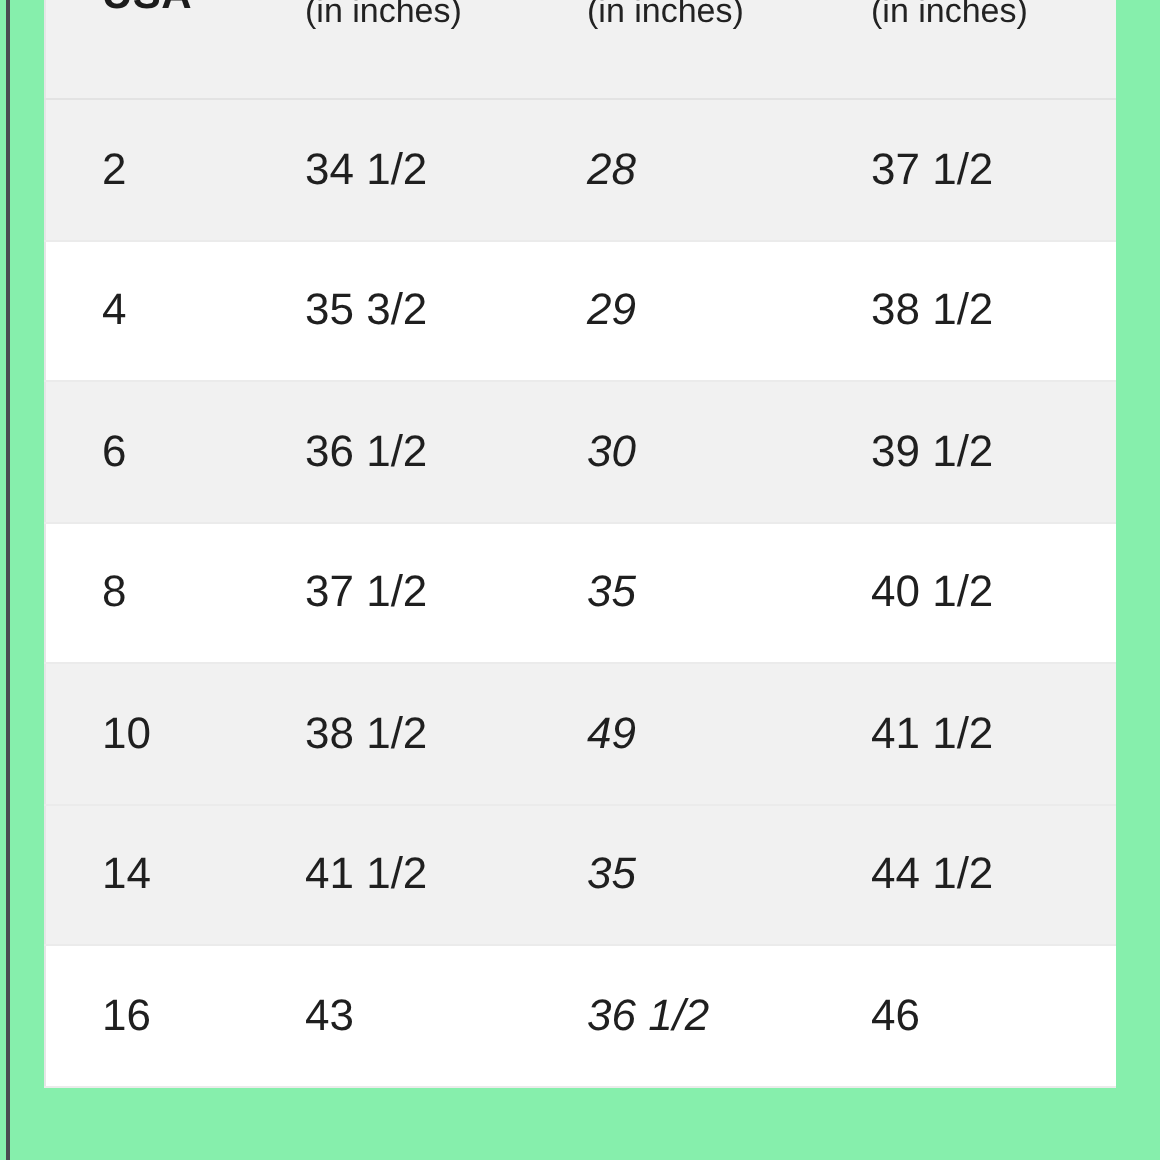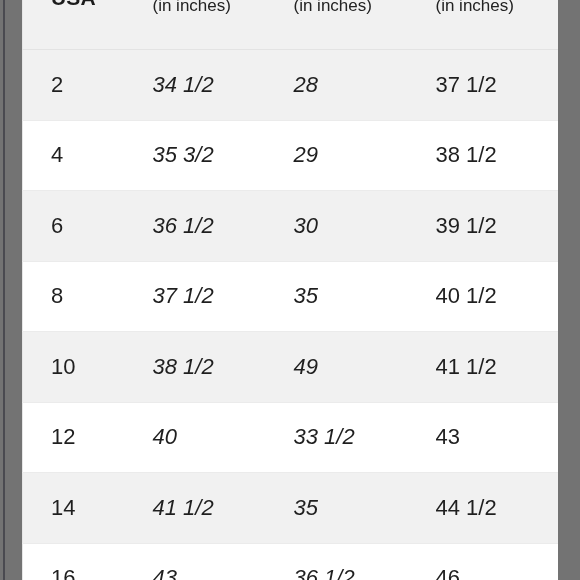--- a/index.html
+++ b/index.html
@@ -13,21 +13,21 @@
     background: #ffffff;
     font-family: "Liberation Sans", "DejaVu Sans", sans-serif;
     -webkit-font-smoothing: antialiased;
   }
 
   #viewport {
     position: relative;
     width: 580px;
     height: 580px;
     overflow: hidden;
-    background: #737373;
+    background: #86efac;
   }
 
   
   #left-scroll-stripe {
     position: absolute;
     left: 3px;
     top: 0;
     width: 2px;
     height: 580px;
     background: #4a4a50;
@@ -107,21 +107,21 @@
     padding: 0 0 0 28px;
     margin: 0;
     font-size: 22px;
     color: #1f1f1f;
     vertical-align: middle;
     white-space: nowrap;
     height: 70.5px;
     border-bottom: 1px solid #ebebeb;
     box-sizing: border-box;
   }
-  tbody tr.data-row td.col-2 { padding-left: 18px; font-style: italic; }
+  tbody tr.data-row td.col-2 { padding-left: 18px; }
   tbody tr.data-row td.col-3 { padding-left: 19px; font-style: italic; }
   tbody tr.data-row td.col-4 { padding-left: 20px; }
 </style>
 </head>
 <body>
 
 <div id="viewport">
 
   <div id="left-scroll-stripe"></div>
 
@@ -190,26 +190,20 @@
           <td class="col-4">40 1/2</td>
         </tr>
 
         <tr class="data-row odd">
           <td class="col-1">10</td>
           <td class="col-2">38 1/2</td>
           <td class="col-3">49</td>
           <td class="col-4">41 1/2</td>
         </tr>
 
-        <tr class="data-row even">
-          <td class="col-1">12</td>
-          <td class="col-2">40</td>
-          <td class="col-3">33 1/2</td>
-          <td class="col-4">43</td>
-        </tr>
 
         <tr class="data-row odd">
           <td class="col-1">14</td>
           <td class="col-2">41 1/2</td>
           <td class="col-3">35</td>
           <td class="col-4">44 1/2</td>
         </tr>
 
         <tr class="data-row even">
           <td class="col-1">16</td>

